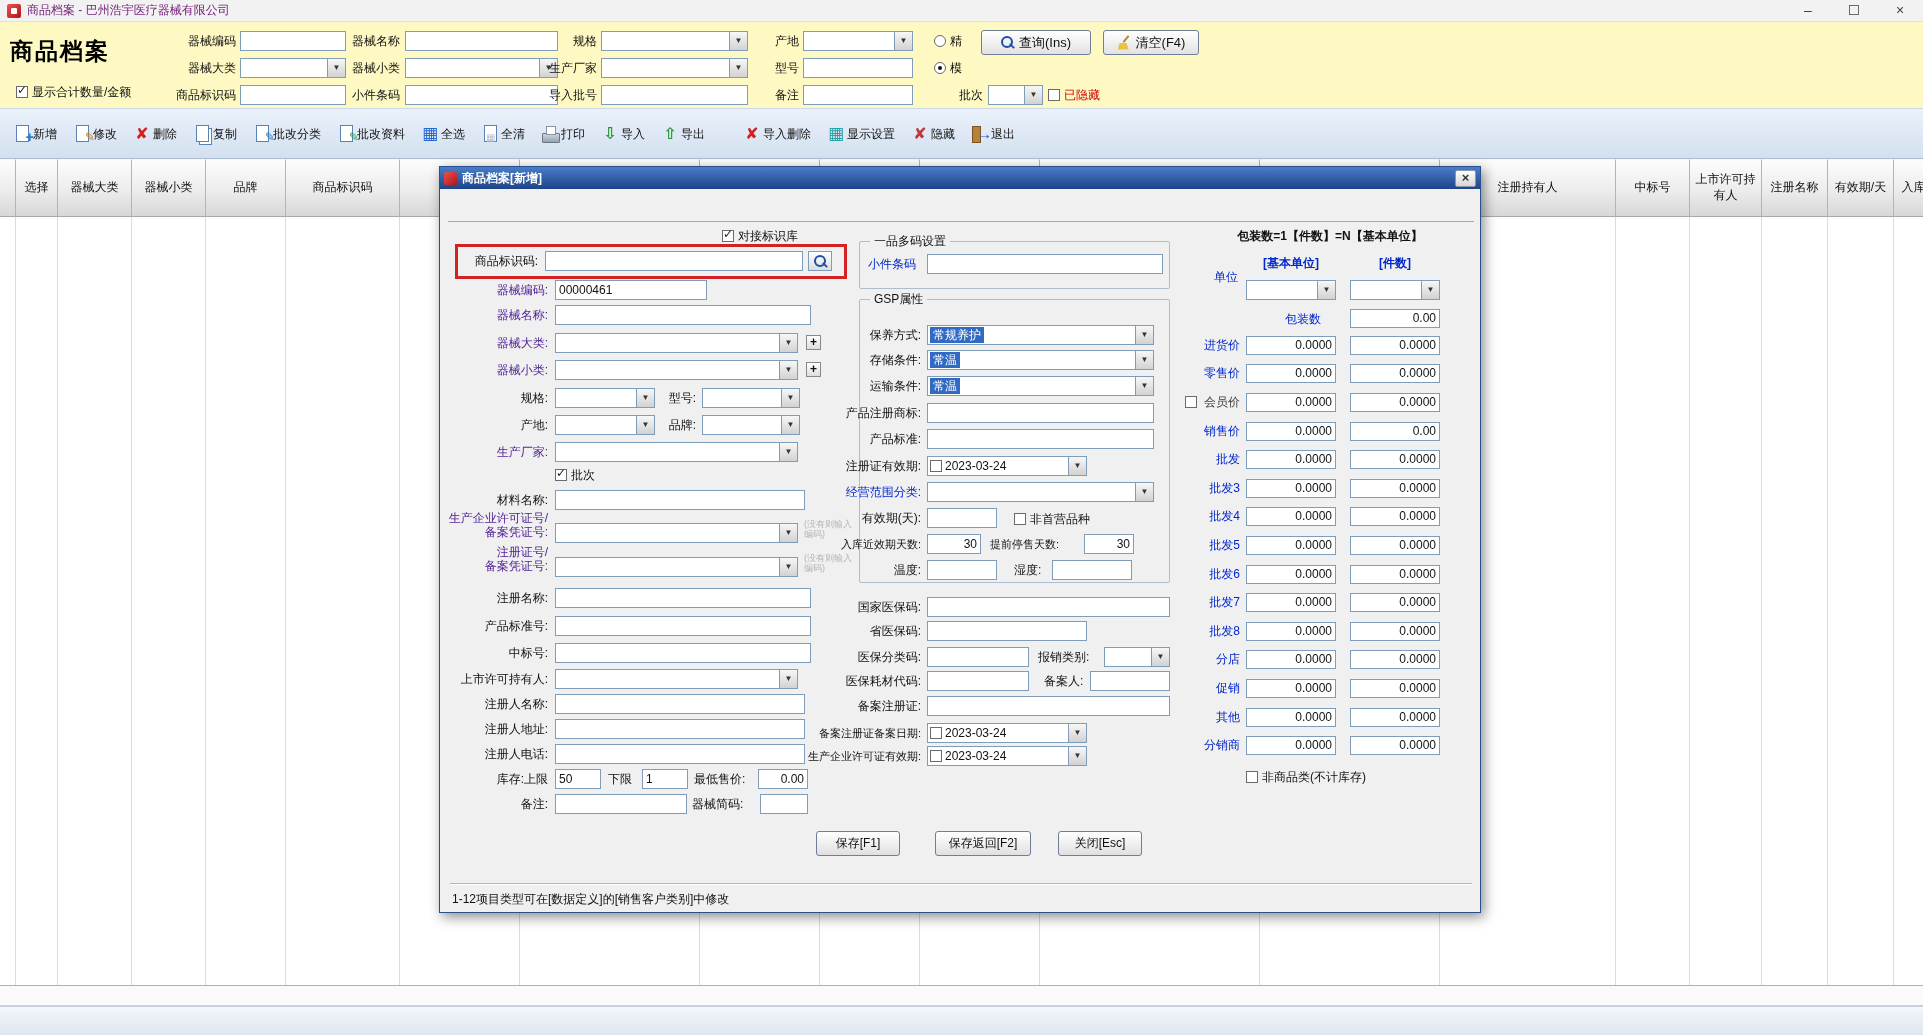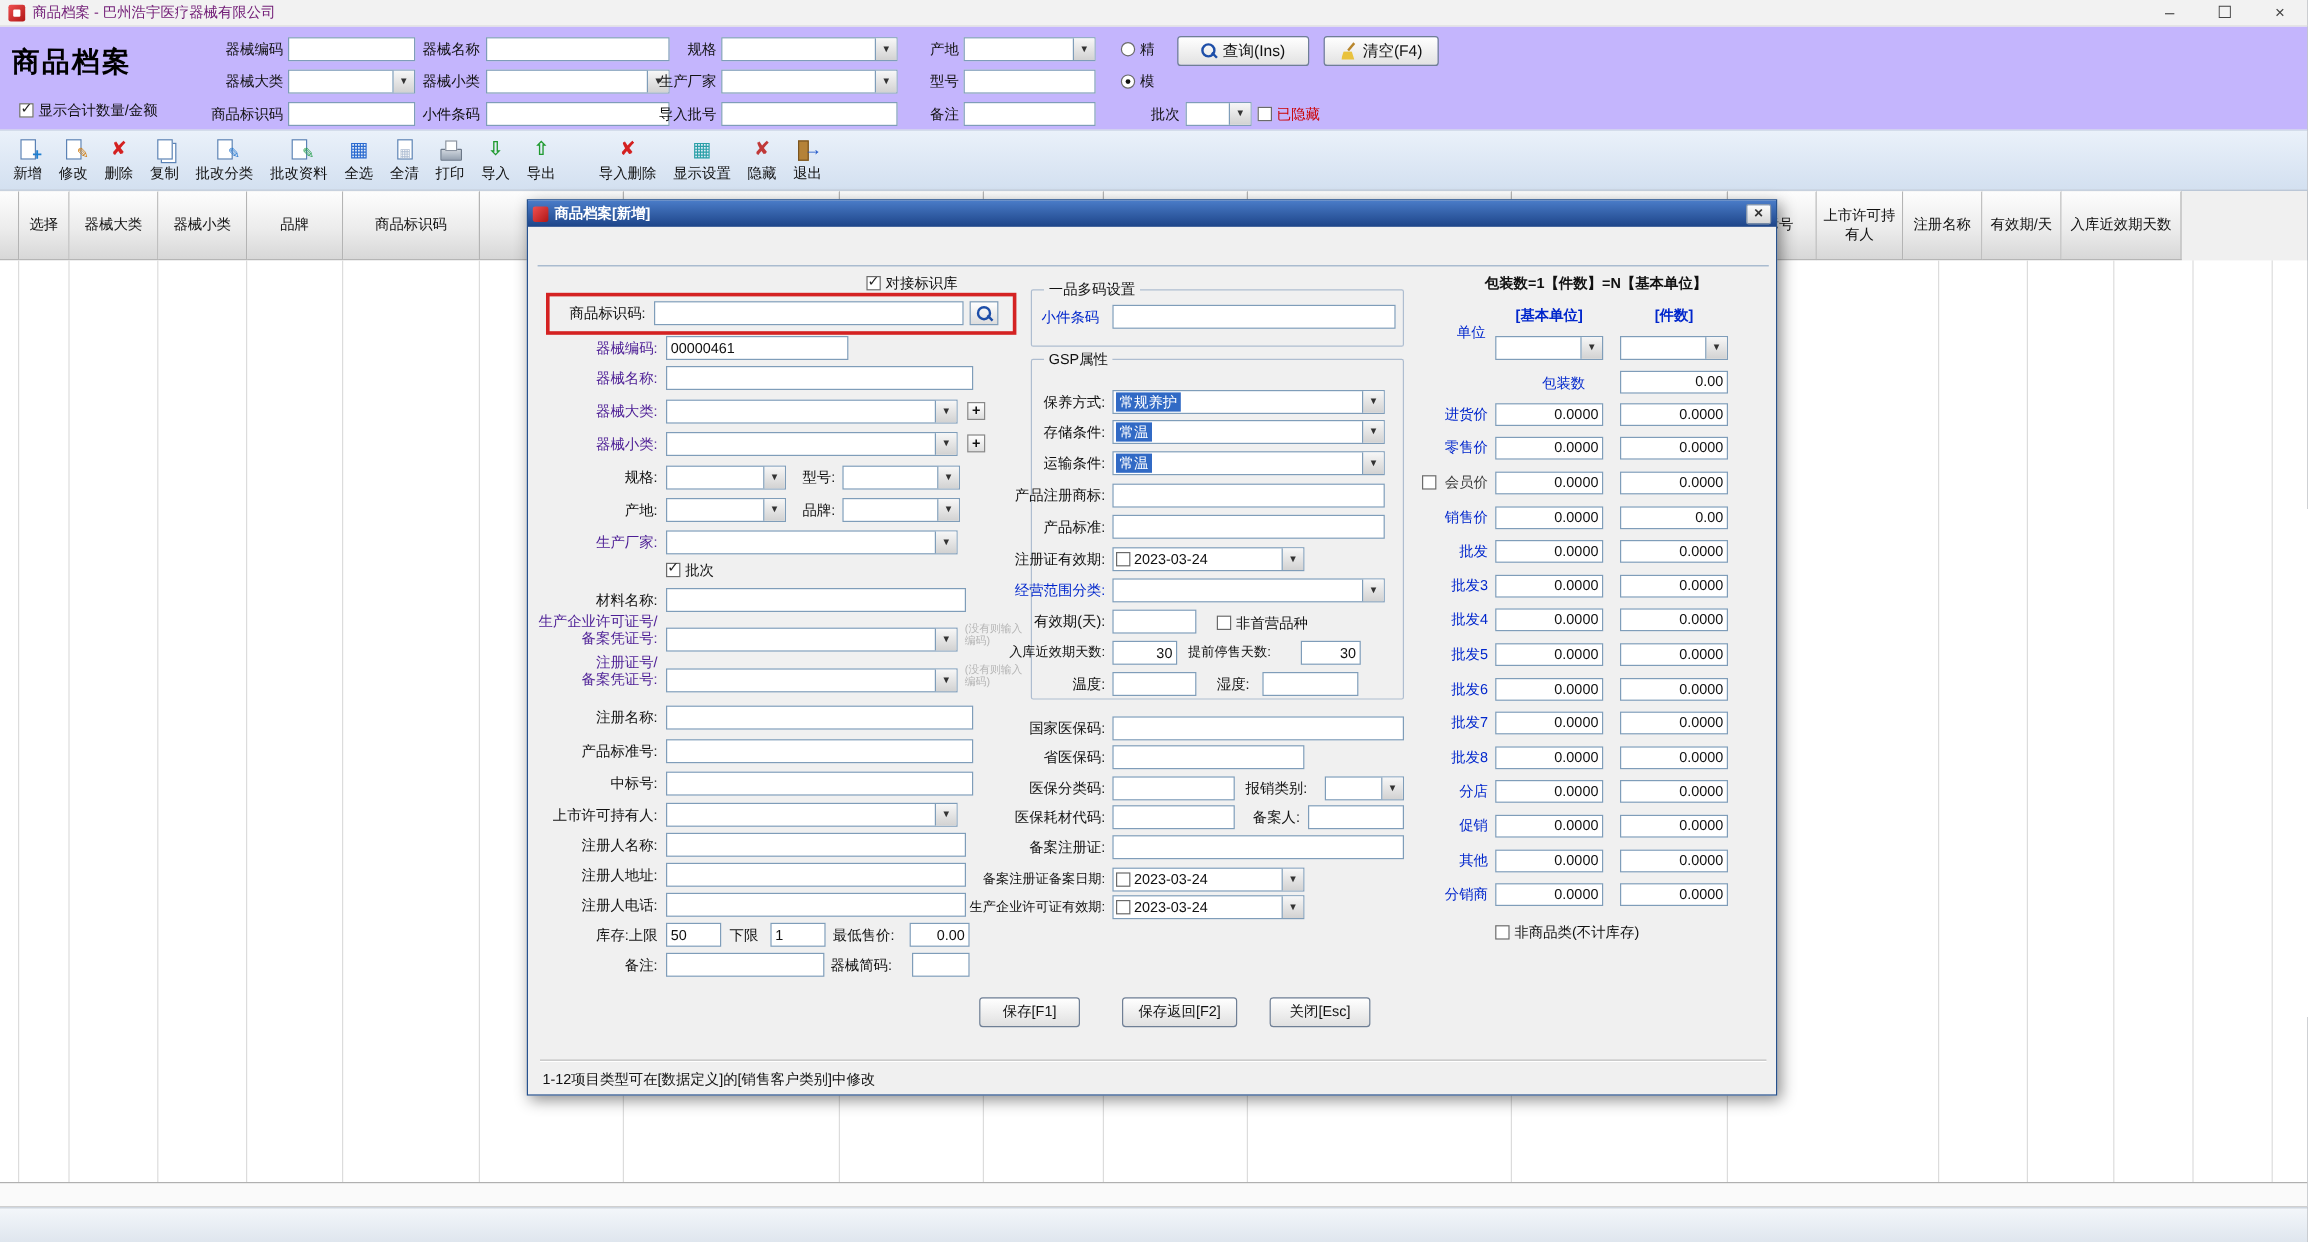--- a/index.html
+++ b/index.html
@@ -7,21 +7,21 @@
 .screen{position:relative;width:1923px;height:1035px;background:#f0f0f0;overflow:hidden}
 .abs{position:absolute}
 
 .titlebar{position:absolute;left:0;top:0;width:100%;height:22px;background:#f2f2f2;border-bottom:1px solid #e0e0e0;display:flex;align-items:center;z-index:3}
 .appico{width:14px;height:14px;margin:0 6px 0 7px;background:linear-gradient(135deg,#ef5050,#b01616);border-radius:2px;position:relative;flex:none}
 .appico::after{content:'';position:absolute;inset:4px;background:#fff;border-radius:1px}
 .wtitle{color:#701a75;white-space:nowrap}
 .wbtns{margin-left:auto;display:flex}
 .wbtn{width:46px;height:22px;text-align:center;line-height:20px;font-size:14px;color:#444}
 
-.searchpanel{position:absolute;left:0;top:22px;width:100%;height:86px;background:#c4b5fd}
+.searchpanel{position:absolute;left:0;top:22px;width:100%;height:86px;background:#fef9c3}
 .pagetitle{position:absolute;left:10px;top:14px;font-size:23px;font-weight:bold;letter-spacing:2px;color:#000}
 .slbl{position:absolute;line-height:20px;white-space:nowrap}
 .txt{position:absolute;height:20px;background:#fff;border:1px solid #7f9db9;line-height:18px;padding:0 3px;font-size:12px;white-space:nowrap;overflow:hidden}
 .tr{text-align:right}
 .cmb{position:absolute;height:20px;background:#fff;border:1px solid #7f9db9;line-height:18px;padding:0 20px 0 2px;white-space:nowrap}
 .cmb::after{content:'▼';position:absolute;right:0;top:0;width:17px;height:100%;background:linear-gradient(#f7f7f7,#d2d2d2);border-left:1px solid #7f9db9;font-size:8px;color:#333;text-align:center;line-height:18px}
 .ck{display:inline-block;width:12px;height:12px;background:#fff;border:1px solid #6a6a6a;position:relative;vertical-align:-2px;flex:none}
 .ck.on::after{content:'✓';position:absolute;left:0;top:-4px;font-size:12px;font-weight:bold;color:#222}
 .rd{display:inline-block;width:12px;height:12px;border:1px solid #6a6a6a;border-radius:50%;background:#fff;position:relative;flex:none}
 .rd.on::after{content:'';position:absolute;left:3px;top:3px;width:4px;height:4px;background:#111;border-radius:50%}
@@ -29,21 +29,21 @@
 .btn{position:absolute;display:flex;align-items:center;justify-content:center;gap:5px;background:linear-gradient(#ffffff,#e2e2e2);border:1px solid #6f7f95;border-radius:3px;font-size:13px}
 .mag{width:13px;height:13px;position:relative;display:inline-block;flex:none}
 .mag::before{content:'';position:absolute;left:0;top:0;width:8px;height:8px;border:2px solid #1d4ea8;border-radius:50%}
 .mag::after{content:'';position:absolute;left:8px;top:9px;width:6px;height:2px;background:#1d4ea8;transform:rotate(45deg)}
 .broom{width:14px;height:14px;position:relative;display:inline-block;flex:none}
 .broom::before{content:'';position:absolute;left:8px;top:-1px;width:2px;height:8px;background:#b8862c;transform:rotate(40deg)}
 .broom::after{content:'';position:absolute;left:1px;top:7px;width:11px;height:7px;background:#e9c23e;clip-path:polygon(0 100%,20% 0,80% 0,100% 100%)}
 .red{color:#cc0000}
 
 .toolbar{position:absolute;left:0;top:108px;width:100%;height:51px;background:linear-gradient(#eaf1fa,#d3e0f0);border-top:1px solid #ccd8e8;border-bottom:1px solid #aebdd2;display:flex;align-items:center;padding-left:4px}
-.titem{display:flex;flex-direction:column;align-items:center;justify-content:center;padding:2px 7px;height:48px}
+.titem{display:flex;flex-direction:row;align-items:center;justify-content:center;padding:2px 7px;height:48px}
 .titem.gap{margin-left:22px}
 .tico{height:20px;width:22px;position:relative;font-size:16px;line-height:20px;text-align:center;flex:none}
 .tlabel{font-size:12px;margin-top:1px;white-space:nowrap}
 .new-doc-icon::before,.edit-icon::before,.copy-icon::before,.batch-category-icon::before,.batch-data-icon::before,.clear-all-icon::before{content:'';position:absolute;left:5px;top:1px;width:11px;height:15px;background:#fff;border:1px solid #5b82b5}
 .new-doc-icon::after{content:'+';position:absolute;right:-1px;bottom:-3px;color:#1f7fd0;font-weight:bold;font-size:14px}
 .edit-icon::after{content:'✎';position:absolute;right:-2px;bottom:-3px;color:#d07c10;font-size:12px}
 .copy-icon::before{box-shadow:3px 3px 0 -1px #fff,3px 3px 0 0 #5b82b5}
 .batch-category-icon::after{content:'✎';position:absolute;right:-2px;bottom:-3px;color:#2a7ad0;font-size:12px}
 .batch-data-icon::after{content:'✎';position:absolute;right:-2px;bottom:-3px;color:#2aa050;font-size:12px}
 .delete-icon::before{content:'✘';color:#d42020;font-weight:bold}
@@ -275,20 +275,21 @@
       <div class="th" style="width: 120px; flex: 0 0 120px;"></div>
 
       <div class="th" style="width: 100px; flex: 0 0 100px;"></div>
 
       <div class="th" style="width: 120px; flex: 0 0 120px;"></div>
 
       <div class="th" style="width: 220px; flex: 0 0 220px;"></div>
 
       <div class="th" style="width: 180px; flex: 0 0 180px;"></div>
 
+      <div class="th" style="width: 176px; flex: 0 0 176px;">注册持有人</div>
 
       <div class="th" style="width: 74px; flex: 0 0 74px;">中标号</div>
 
       <div class="th" style="width: 72px; flex: 0 0 72px;">上市许可持有人</div>
 
       <div class="th" style="width: 66px; flex: 0 0 66px;">注册名称</div>
 
       <div class="th" style="width: 66px; flex: 0 0 66px;">有效期/天</div>
 
       <div class="th" style="width: 100px; flex: 0 0 100px;">入库近效期天数</div>

